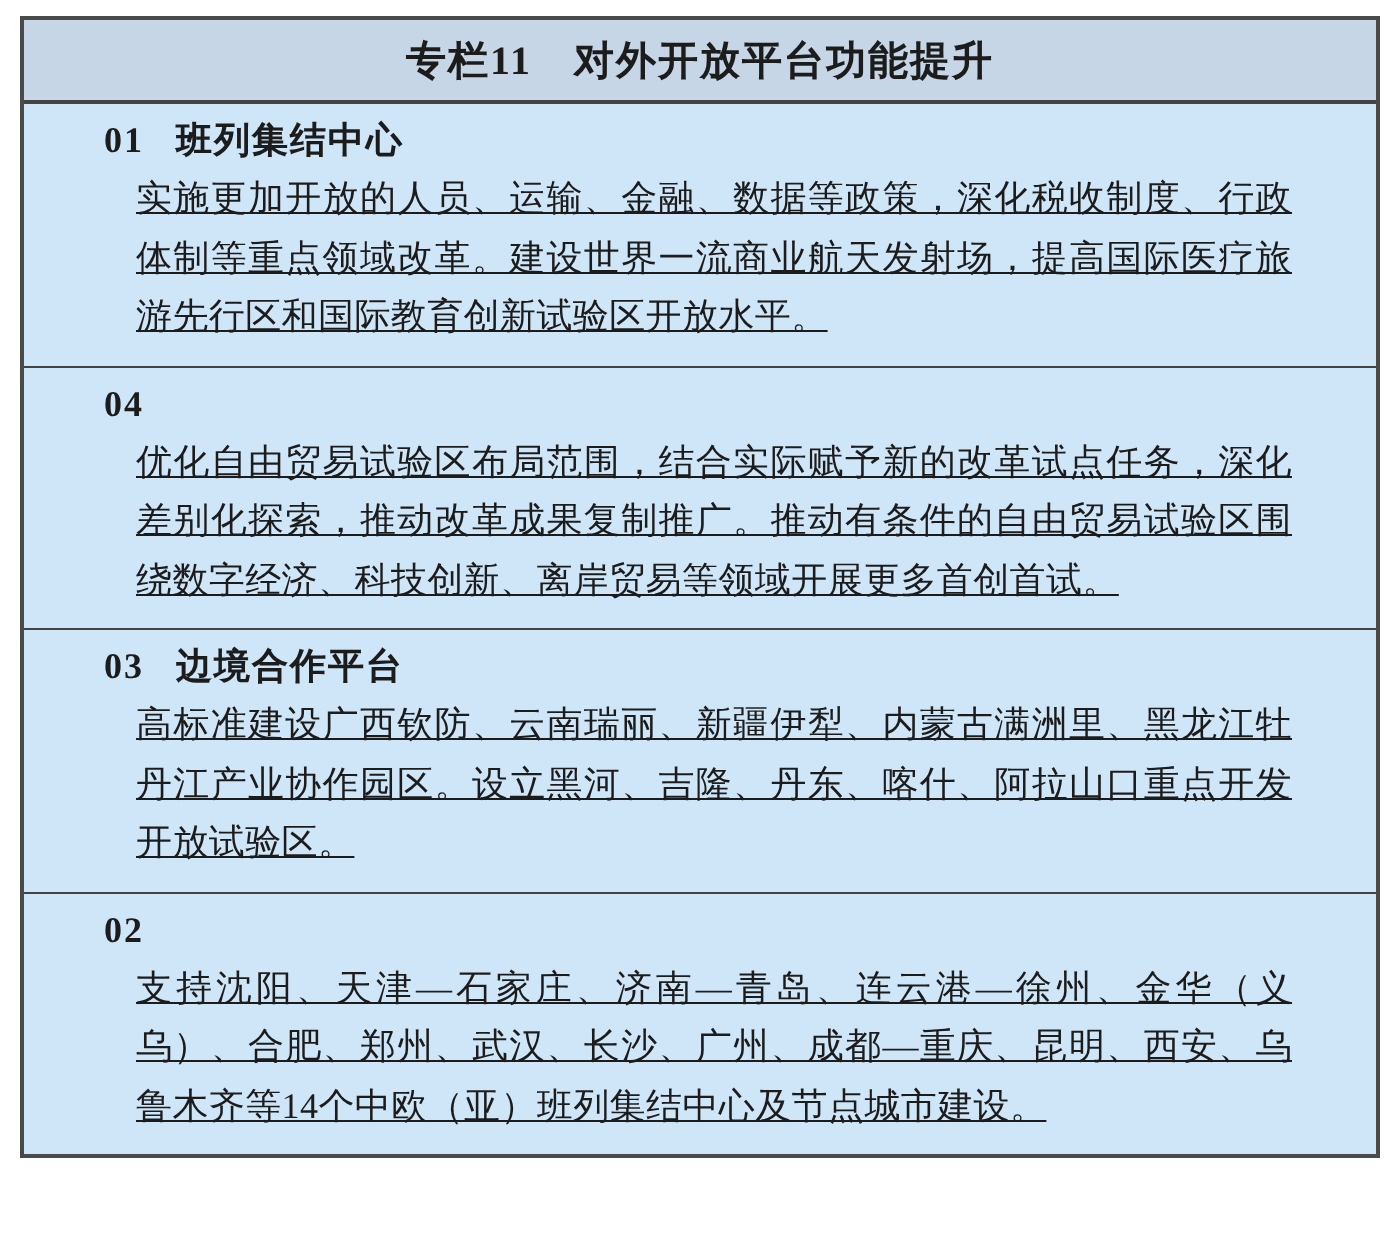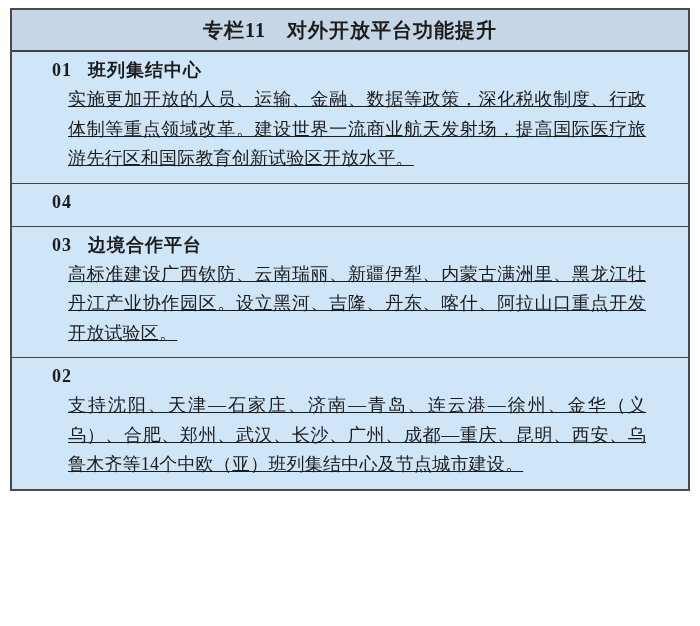--- a/index.html
+++ b/index.html
@@ -73,20 +73,21 @@
       <span class="sec-num">01</span>
       <span class="sec-title">班列集结中心</span>
     </div>
     <div class="sec-body">实施更加开放的人员、运输、金融、数据等政策，深化税收制度、行政体制等重点领域改革。建设世界一流商业航天发射场，提高国际医疗旅游先行区和国际教育创新试验区开放水平。</div>
   </div>
 
   <div class="section">
     <div class="sec-head">
       <span class="sec-num">04</span>
     </div>
+    <div class="sec-body">优化自由贸易试验区布局范围，结合实际赋予新的改革试点任务，深化差别化探索，推动改革成果复制推广。推动有条件的自由贸易试验区围绕数字经济、科技创新、离岸贸易等领域开展更多首创首试。</div>
   </div>
 
   <div class="section">
     <div class="sec-head">
       <span class="sec-num">03</span>
       <span class="sec-title">边境合作平台</span>
     </div>
     <div class="sec-body">高标准建设广西钦防、云南瑞丽、新疆伊犁、内蒙古满洲里、黑龙江牡丹江产业协作园区。设立黑河、吉隆、丹东、喀什、阿拉山口重点开发开放试验区。</div>
   </div>
 

